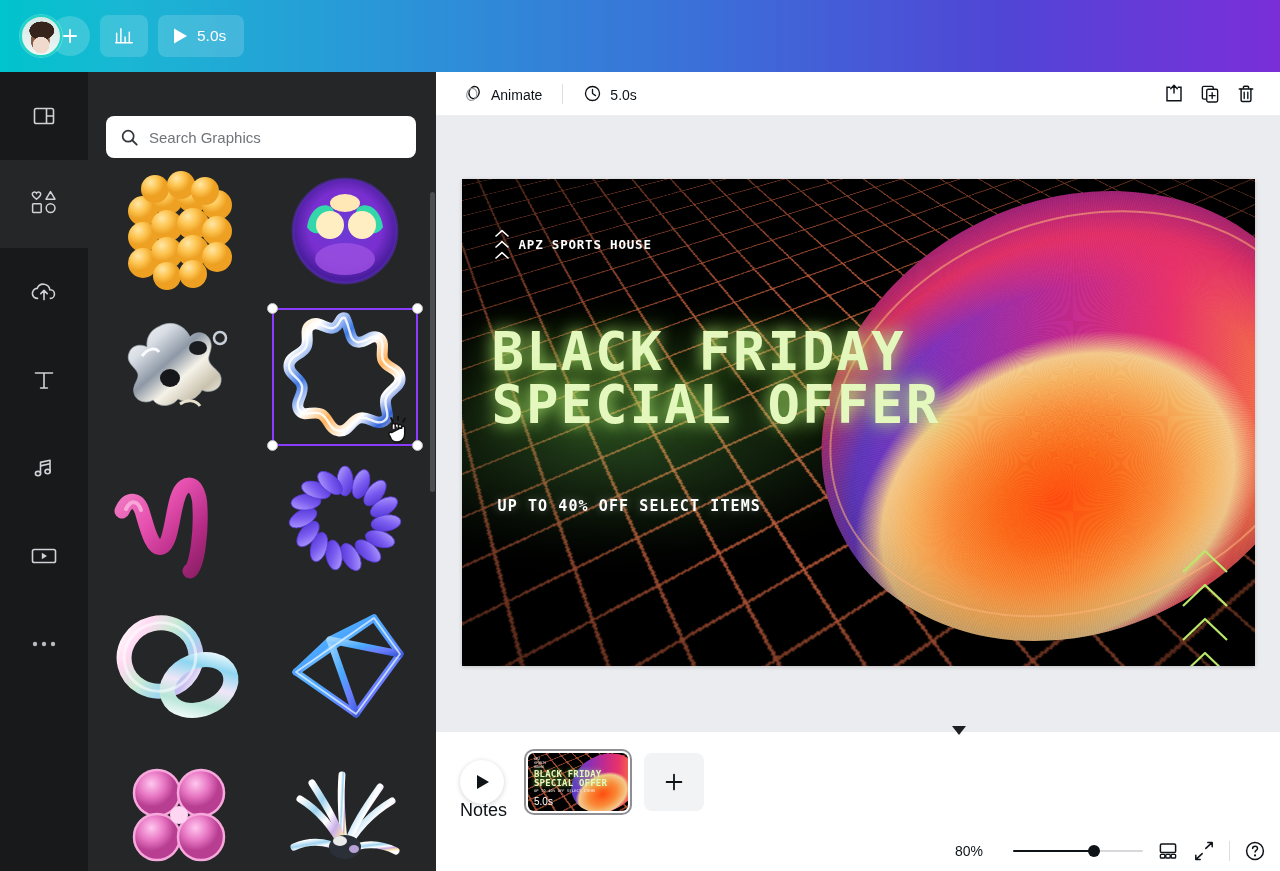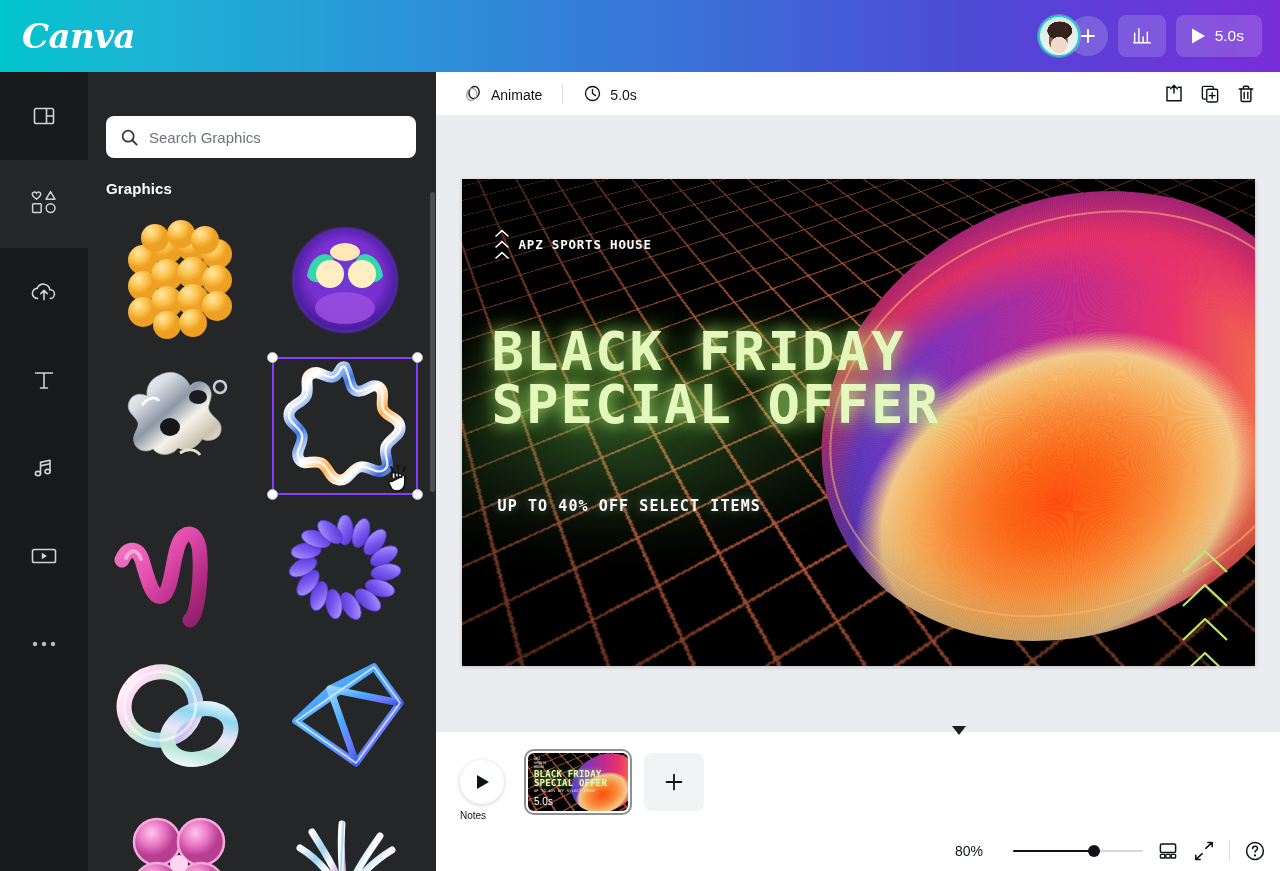--- a/index.html
+++ b/index.html
@@ -283,21 +283,21 @@
     background: #f2f3f5; display: flex; align-items: center; justify-content: center;
     margin-left: 16px; flex: 0 0 60px;
   }
   .page-marker {
     position: absolute; left: 516px; top: -6px;
     width: 0; height: 0; border-left: 7px solid transparent;
     border-right: 7px solid transparent; border-top: 9px solid #1d1f22;
   }
   .notes-row {
     position: absolute; left: 24px; bottom: 10px;
-    font-size: 10px; color: #0e1318;
+    font-size: 18px; color: #0e1318;
   }
 
   
   .status-bar {
     height: 40px; flex: 0 0 40px; background: #fff;
     display: flex; align-items: center; justify-content: flex-end;
     padding: 0 14px; gap: 14px;
   }
   .zoom-label { font-size: 14px; color: #0e1318; margin-right: 16px; }
   .zoom-slider { width: 130px; height: 14px; position: relative; display: flex; align-items: center; }
@@ -308,21 +308,20 @@
   .sb-icon { color: #0e1318; display: flex; align-items: center; }
 
   svg { display: block; }
 </style>
 </head>
 <body>
 
 <div class="app">
 
   <div class="topbar">
-    <div class="canva-logo">Canva</div>
 
     <div class="topbar-right">
 
       <div class="avatar-group">
         <div class="avatar"></div>
         <div class="add-collab">
           <svg width="20" height="20" viewBox="0 0 20 20">
             <path d="M10 4v12M4 10h12" stroke="#fff" stroke-width="1.9" stroke-linecap="round"></path>
           </svg>
         </div>
@@ -408,21 +407,20 @@
       <div class="search-wrap">
         <div class="search-box">
           <svg width="19" height="19" viewBox="0 0 20 20">
             <circle cx="8.6" cy="8.6" r="5.8" stroke="#33373b" stroke-width="1.8" fill="none"></circle>
             <path d="M12.9 12.9 17.6 17.6" stroke="#33373b" stroke-width="1.9" stroke-linecap="round"></path>
           </svg>
           <input class="search-input" type="text" placeholder="Search Graphics" style="">
         </div>
       </div>
 
-      <div class="panel-title">Graphics</div>
 
       <div class="grid">
 
         <div class="tile">
           <svg width="124" height="120" viewBox="0 0 124 120">
             <defs>
               <radialGradient id="gy" cx="35%" cy="28%">
                 <stop offset="0%" stop-color="#ffdd8a"></stop>
                   <stop offset="62%" stop-color="#fcc košice"></stop>
                   <stop offset="100%" stop-color="#f2a829"></stop>

